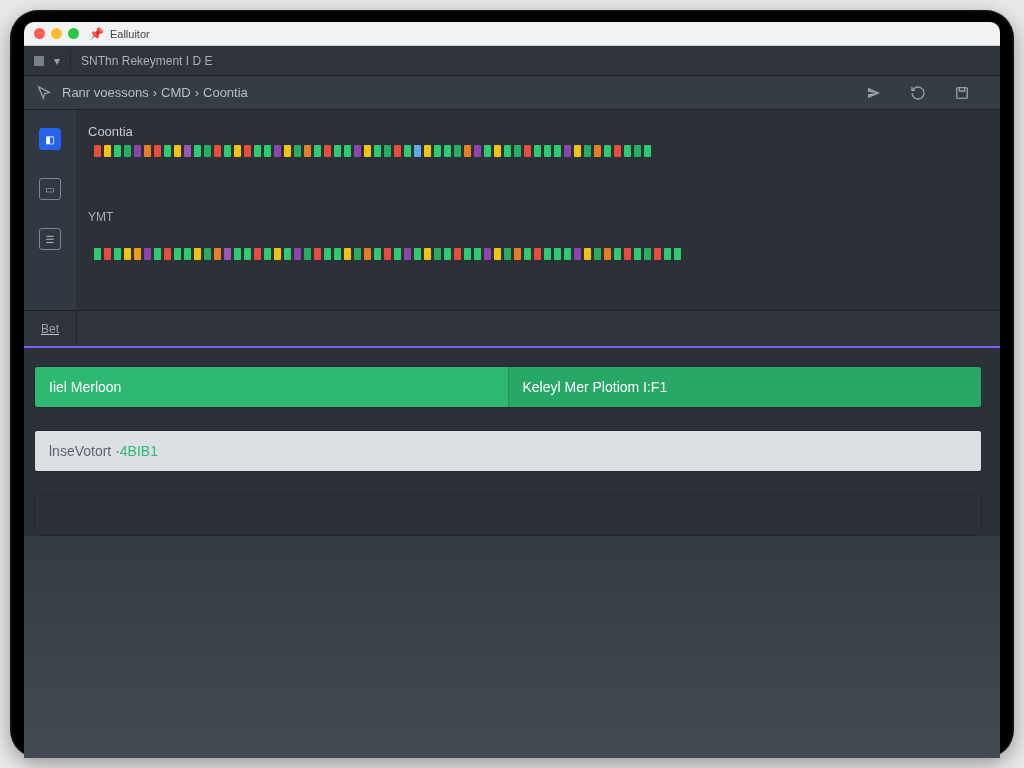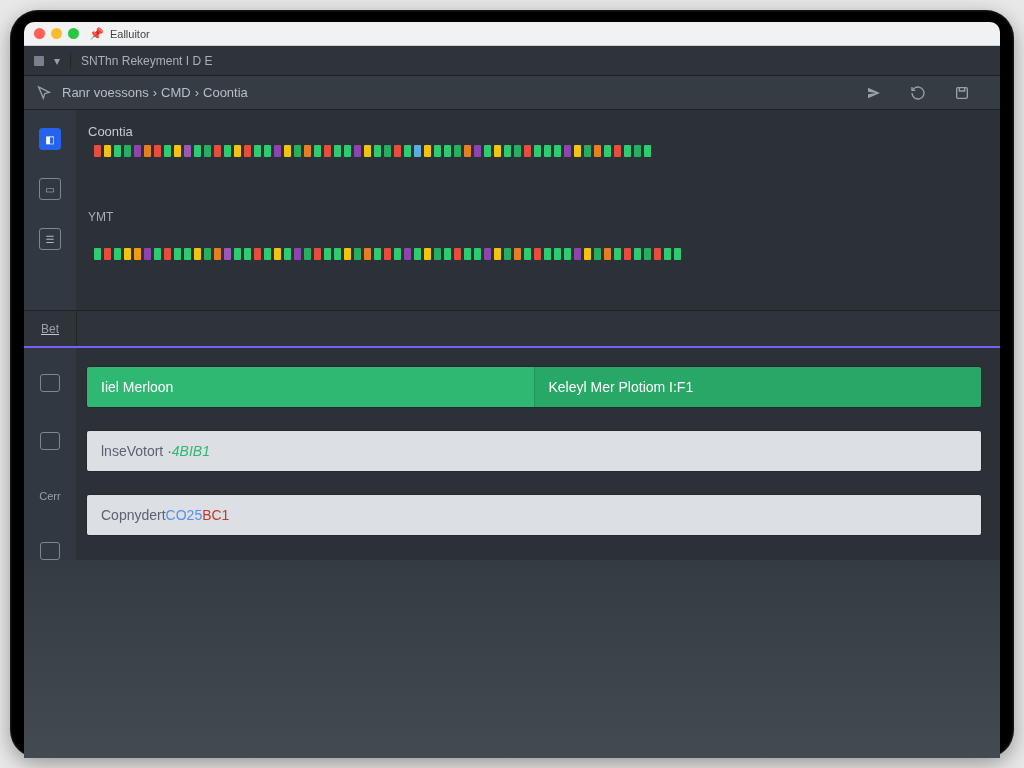--- a/index.html
+++ b/index.html
@@ -71,21 +71,21 @@
   .pb-gutter .pg-icon { width:20px; height:18px; border:1px solid #7e8690; border-radius:3px; }
   .pb-gutter .pg-text { font-size:11px; color:#9aa0a8; }
   .rows { flex:1; display:flex; flex-direction:column; gap:22px; padding:18px 18px 0 10px; }
   .row { height:42px; display:flex; border-radius:3px; overflow:hidden; border:1px solid rgba(0,0,0,0.15); }
   .row.green .cell { background:#2eb872; color:#fff; }
   .row.green .cell.right { background:#27a866; }
   .row.light .cell { background:#e2e5e9; color:#5a636e; }
   .row.light .cell.right { background:#dcdfe3; }
   .cell { flex:1; display:flex; align-items:center; padding:0 14px; font-size:14px; }
   .cell + .cell { border-left:1px solid rgba(0,0,0,0.12); }
-  .hl-g { color:#2eb872;font-style:italic; } .hl-b { color:#5b8def; } .hl-r { color:#c0392b; }
+  .hl-g { color:#2eb872; } .hl-b { color:#5b8def; } .hl-r { color:#c0392b; }
 
   .footer-space { flex:1; background: linear-gradient(180deg, #353b43, #434a52); }
 </style>
 </head>
 <body>
 
 <div class="device">
   <div class="screen">
 
     <div class="titlebar">
@@ -275,43 +275,32 @@
           </div>
         </div>
       </div>
 
       <div class="panel-header">
         <div class="ph-gutter">Bet</div>
         <div class="ph-sep"></div>
       </div>
 
       <div class="panel-body">
-        <div class="pb-gutter">
-          <span class="pg-icon"></span>
-          <span class="pg-icon"></span>
-          <span class="pg-text">Cerr</span>
-          <span class="pg-icon"></span>
-        </div>
         <div class="rows">
           <div class="row green">
             <div class="cell">Iiel Merloon</div>
             <div class="cell right">Keleyl Mer Plotiom I:F1</div>
           </div>
           <div class="row light">
             <div class="cell right">
               <span>lnseVotort ·</span>
               <span class="hl-g"> 4BIB1</span>
             </div>
           </div>
           <div class="row light">
-            <div class="cell right">
-              <span>Copnydert </span>
-              <span class="hl-b">CO25 </span>
-              <span class="hl-r">BC1</span>
-            </div>
           </div>
         </div>
       </div>
 
       <div class="footer-space"></div>
     </div>
   </div>
 </div>
 
 </body></html>

